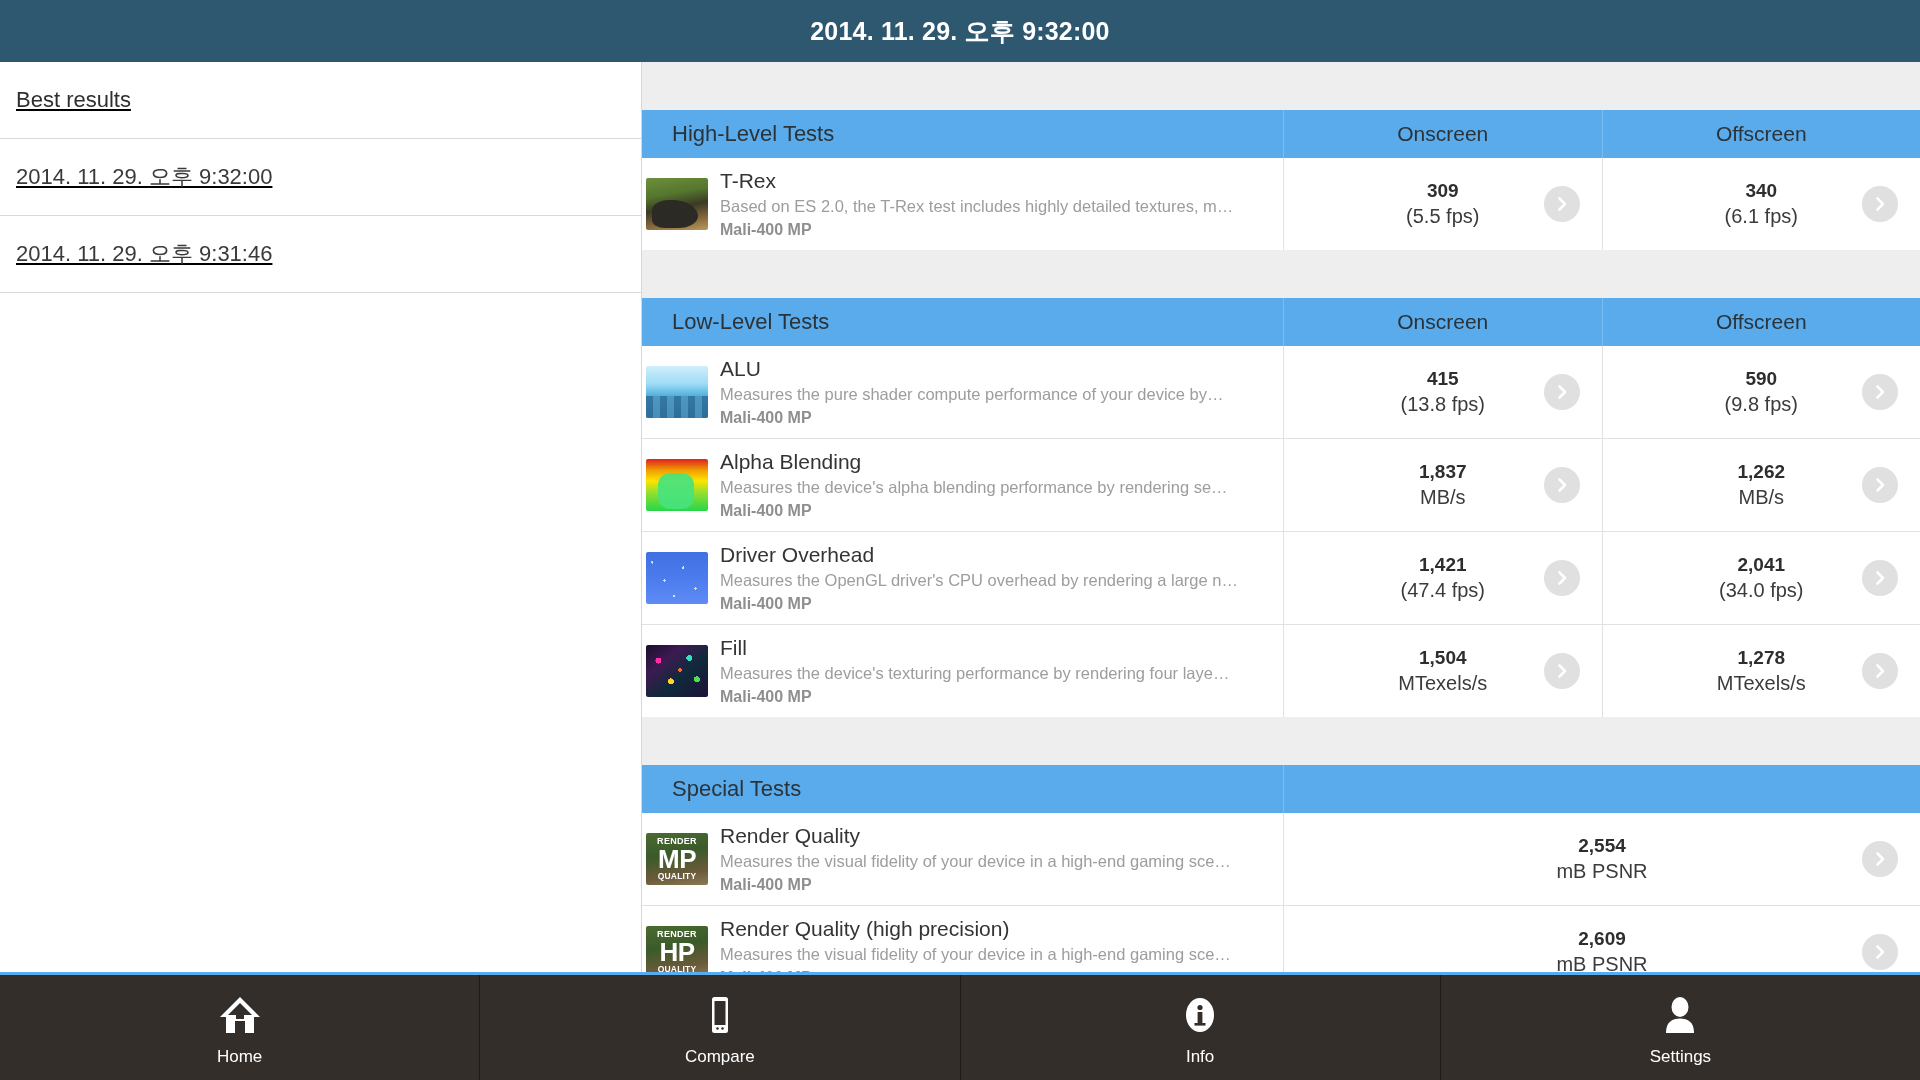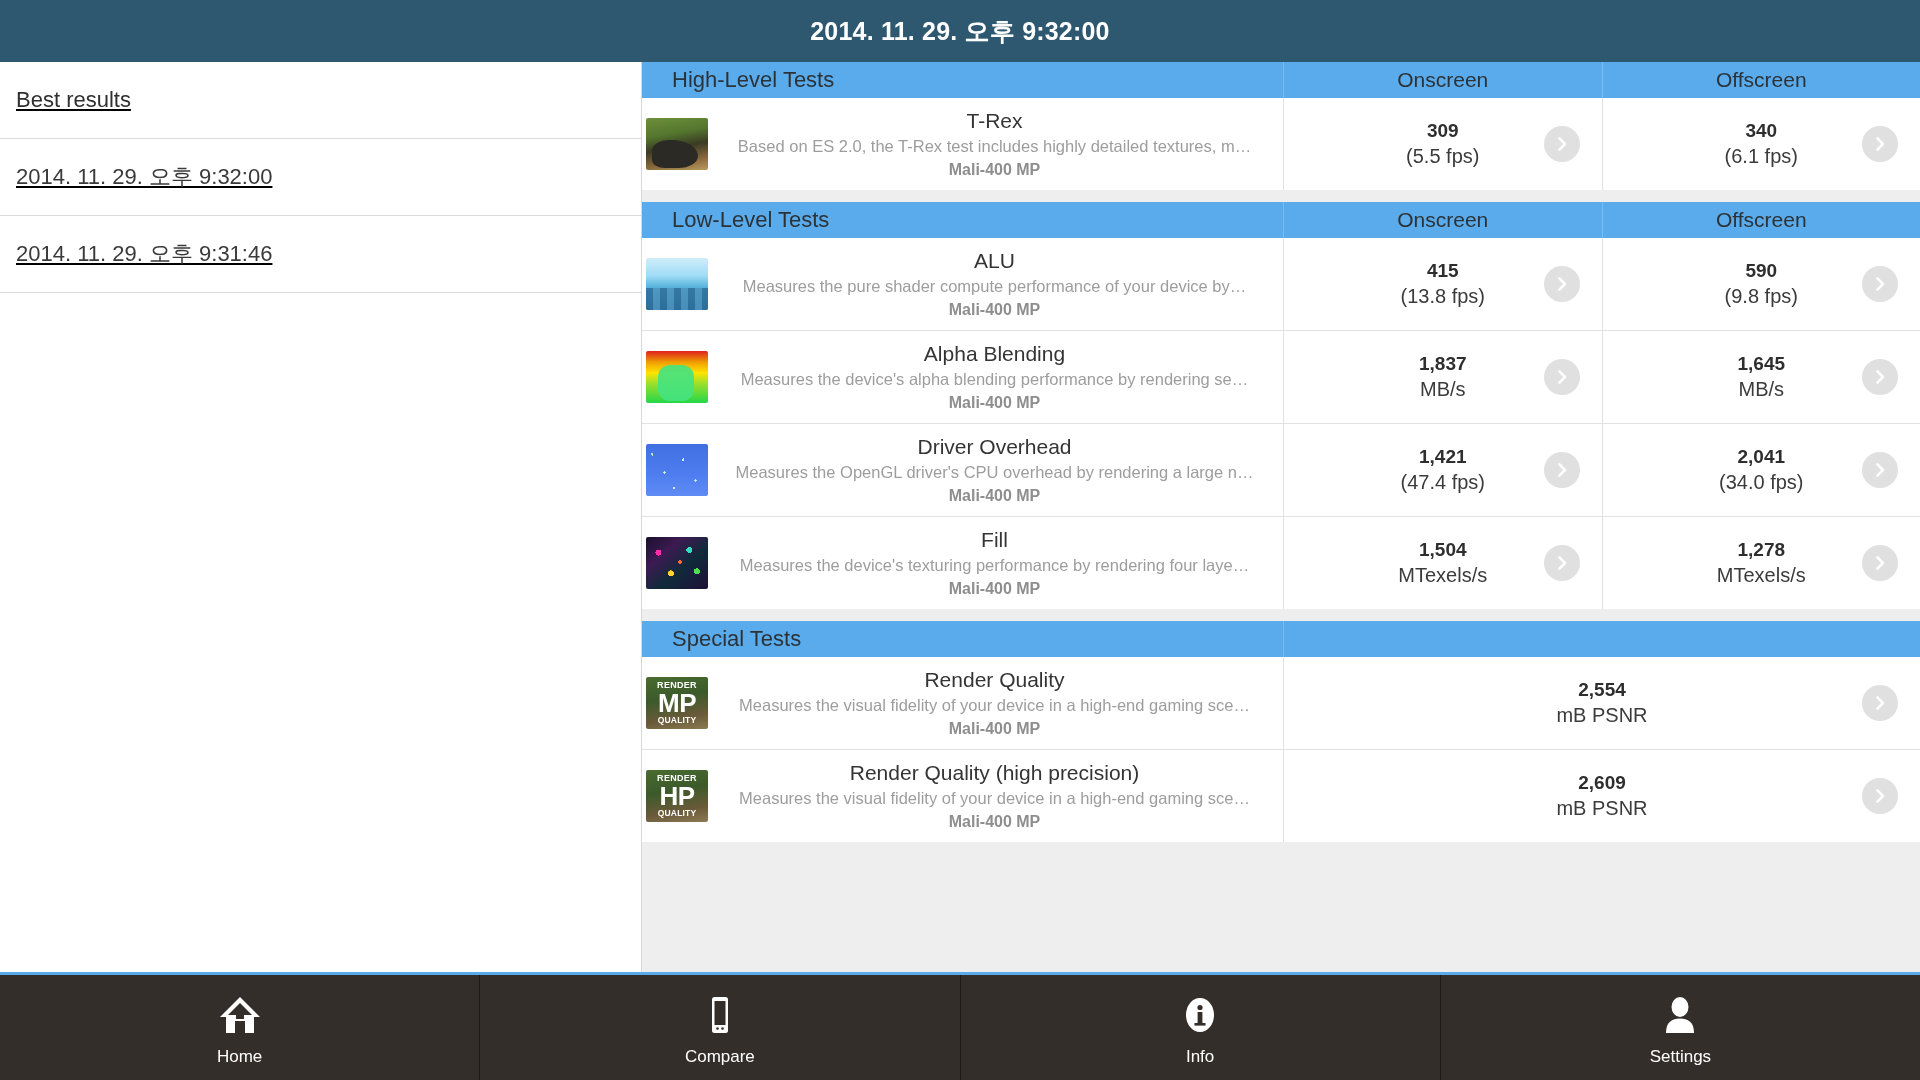--- a/index.html
+++ b/index.html
@@ -33,39 +33,39 @@
   }
   .side-row.header { color:#2f2f2f; }
   .side-rest { background:#ffffff; }
 
   
   .results {
     flex: 1 1 auto; background:#eeeeee; position:relative; overflow:hidden;
   }
   .section { margin-bottom: 12px; }
 
-  .sec-head { display:flex; height: 36px; background:#5aabeb; }
+  .sec-head { display:flex; height: 48px; background:#5aabeb;margin-top:48px; }
   .sec-head .title-cell {
     flex: 0 0 642px; display:flex; align-items:center; padding-left:30px;
     font-size: 22px; color:#2c3338; border-right:1px solid #7cbcee;
   }
   .sec-head .col {
     flex: 1 1 0; display:flex; align-items:center; justify-content:center;
     font-size: 21px; color:#2c3338; border-right:1px solid #7cbcee;
   }
   .sec-head .col:last-child { border-right:none; }
   .sec-head .col.wide { flex: 2 1 0; }
   .sec-head .col.blank { color:transparent; }
 
   .trow { display:flex; background:#ffffff; border-bottom:1px solid #e2e2e2; }
   .trow:last-child { border-bottom:none; }
 
   .tinfo {
     flex: 0 0 642px; display:flex; align-items:center; gap:12px;
-    padding: 10px 14px 10px 4px; border-right:1px solid #e2e2e2; min-height: 92px; text-align: center;
+    padding: 10px 14px 10px 4px; border-right:1px solid #e2e2e2; min-height: 92px;
   }
   .thumb {
     width: 62px; height: 52px; flex:0 0 62px; border-radius:2px;
     background:#6a6a6a; position:relative; overflow:hidden;
   }
   .tmeta { min-width:0; flex:1 1 auto; }
   .tname { font-size: 21px; color:#343434; line-height: 1.15; white-space:nowrap; overflow:hidden; }
   .tdesc {
     font-size: 16.5px; color:#9d9d9d; line-height:1.35; margin-top:2px;
     white-space:nowrap; overflow:hidden; text-overflow:clip;
@@ -258,21 +258,21 @@
           <div class="tscore">
             <div class="sval">1,837</div>
             <div class="sunit">MB/s</div>
             <div class="chev">
               <svg width="18" height="18" viewBox="0 0 18 18">
                   <path d="M6.4 3.4 L12 9 L6.4 14.6" fill="none" stroke="#ffffff" stroke-width="2.6" stroke-linecap="round" stroke-linejoin="round"></path>
                 </svg>
             </div>
           </div>
           <div class="tscore">
-            <div class="sval">1,645</div>
+            <div class="sval">1,262</div>
             <div class="sunit">MB/s</div>
             <div class="chev">
               <svg width="18" height="18" viewBox="0 0 18 18">
                   <path d="M6.4 3.4 L12 9 L6.4 14.6" fill="none" stroke="#ffffff" stroke-width="2.6" stroke-linecap="round" stroke-linejoin="round"></path>
                 </svg>
             </div>
           </div>
         </div>
 
         <div class="trow">

